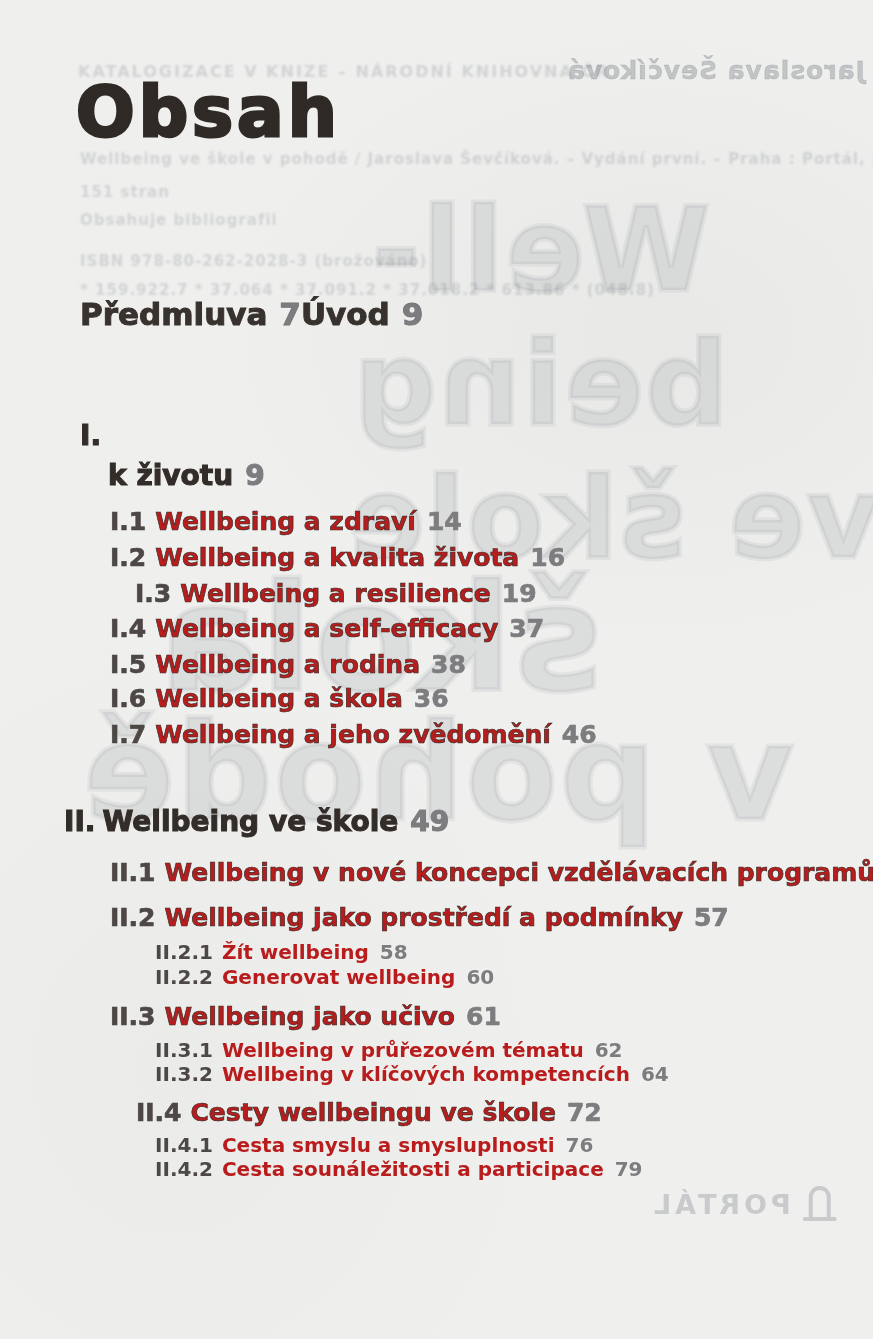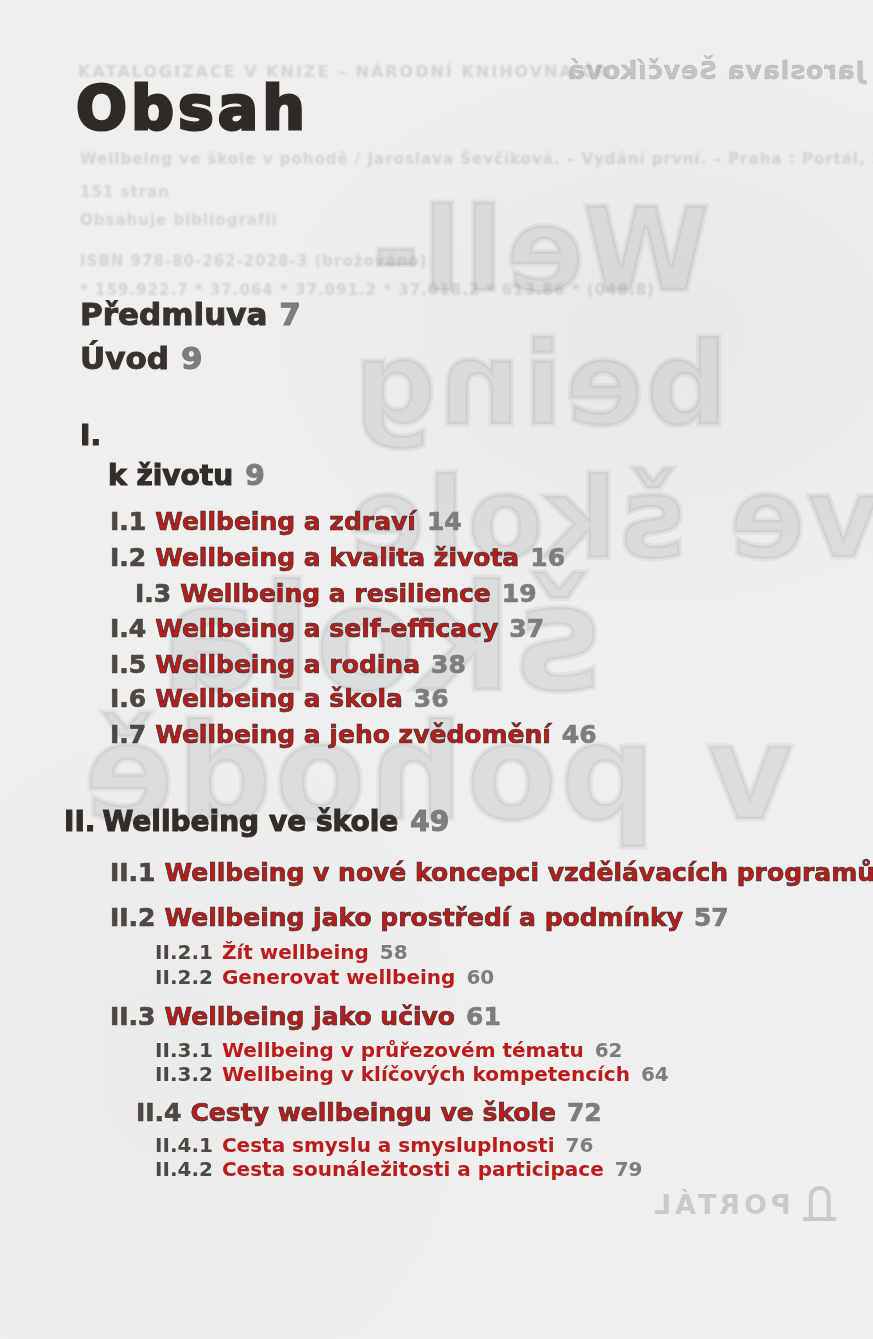--- a/index.html
+++ b/index.html
@@ -48,29 +48,29 @@
   }
   .ghost-portal .ptxt{
     font-size:27px;font-weight:bold;letter-spacing:4px;
   }
 
   
   .ink{position:absolute;color:#38322e;}
 
   .page-title{
     left:76px;top:78px;
-    font-size:60px;
+    font-size:69px;
     font-weight:bold;
     letter-spacing:4px;
     color:#2f2a26;
     -webkit-text-stroke:3px #2f2a26;
     line-height:1;
   }
 
-  .front-block{left:80px;top:296px;display:flex;flex-direction:column;gap:7px;}
+  .front-block{left:80px;top:296px;display:flex;gap:0;}
   .front-row{font-size:31px;font-weight:bold;-webkit-text-stroke:1px #38322e;line-height:1.2;}
   .front-row .pg{-webkit-text-stroke:1px #76767a;}
 
   .sec-head{display:flex;font-size:28px;font-weight:bold;-webkit-text-stroke:1.1px #332d29;color:#332d29;line-height:1.42;}
   .sec-head .hnum{flex:0 0 auto;}
   .sec-head .htext{max-width:660px;}
   .pg{color:#7d7d80;margin-left:12px;}
   .sec-head .pg{-webkit-text-stroke:1.1px #7d7d80;}
 
   .row{position:absolute;white-space:nowrap;font-weight:bold;}

